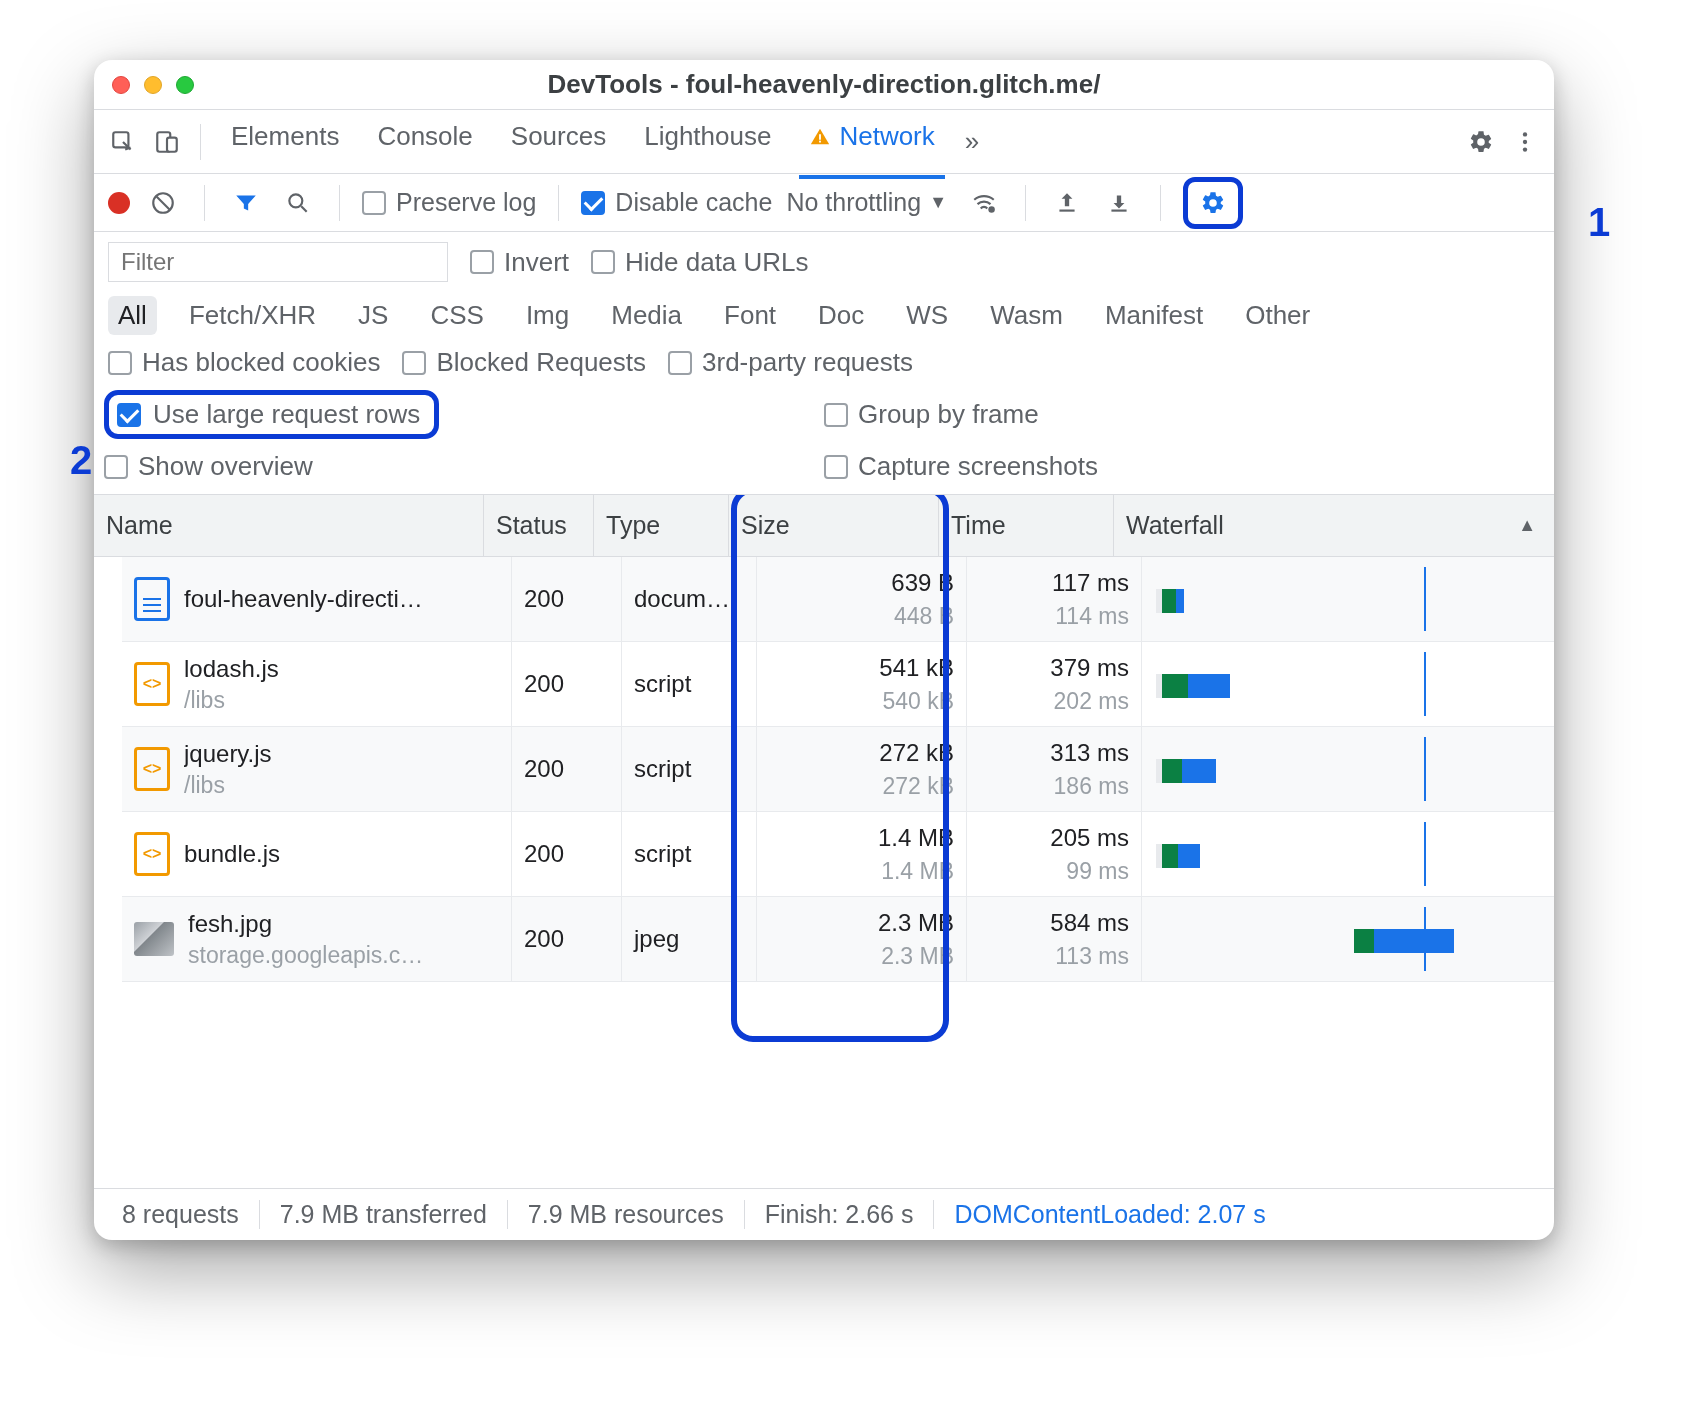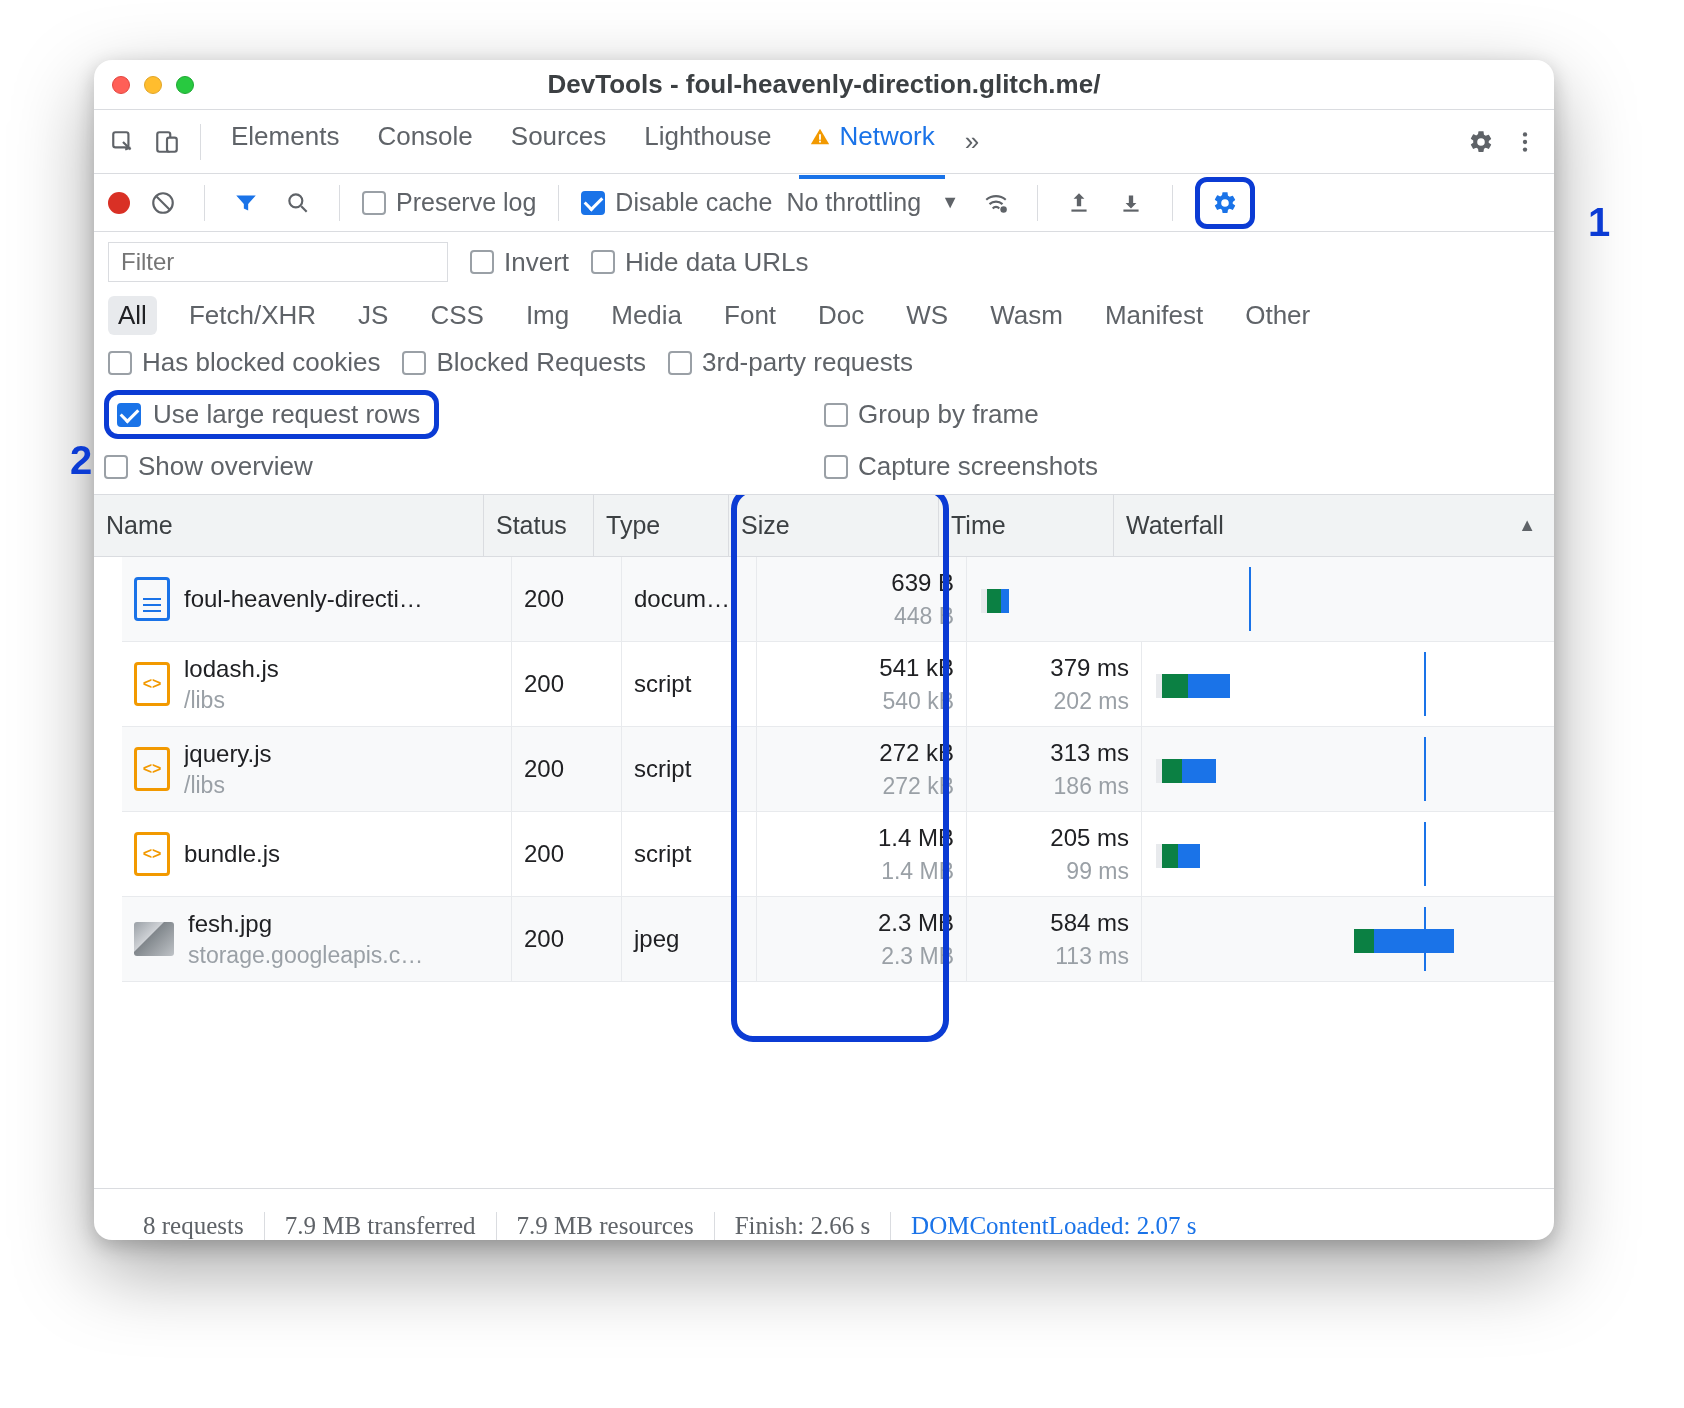--- a/index.html
+++ b/index.html
@@ -31,21 +31,21 @@
   .warn-tri { width: 22px; height: 22px; }
   
   .nt { height: 58px; display: flex; align-items: center; gap: 14px; padding: 0 14px; border-bottom: 1px solid #dadce0; font-size: 25px; color: #5f6368; }
   .rec { width: 22px; height: 22px; border-radius: 50%; background: #d93025; }
   .nt .tool-icon { color: #5f6368; }
   .nt .tool-icon.blue { color: #1a73e8; }
   .cb { width: 24px; height: 24px; border: 2px solid #9aa0a6; border-radius: 4px; display: inline-flex; align-items: center; justify-content: center; background: #fff; }
   .cb.checked { background: #1a73e8; border-color: #1a73e8; }
   .cb.checked::after { content: ""; width: 8px; height: 14px; border: solid #fff; border-width: 0 3px 3px 0; transform: rotate(45deg); margin-top: -3px; }
   .nt-chk { display: flex; align-items: center; gap: 10px; }
-  .throt { display: flex; align-items: center; gap: 20px; padding-right: 4px; }
+  .throt { display: flex; align-items: center; gap: 8px; padding-right: 4px; }
   .dd-caret { font-size: 18px; color: #5f6368; }
   .gear-blue-box { border: 5px solid #0b3bd4; border-radius: 12px; padding: 2px 6px; }
   
   .filter-row { display: flex; align-items: center; gap: 22px; padding: 10px 14px 8px; font-size: 26px; color: #5f6368; flex-wrap: wrap; }
   .filter-input { width: 340px; height: 40px; border: 1px solid #dadce0; padding: 0 12px; font-size: 24px; color: #5f6368; background: #fff; }
   .pill-row, .check-row, .opt-grid-row { display: flex; align-items: center; gap: 22px; padding: 6px 14px; font-size: 26px; color: #5f6368; flex-wrap: wrap; }
   .pill { padding: 4px 10px; border-radius: 6px; cursor: pointer; }
   .pill.active { background: #e8eaed; color: #202124; }
   .opt-grid { display: grid; grid-template-columns: 1fr 1fr; padding: 6px 10px 12px; row-gap: 12px; font-size: 26px; color: #5f6368; border-bottom: 1px solid #dadce0; }
   .opt-item { display: flex; align-items: center; gap: 12px; }
@@ -73,21 +73,21 @@
   .ficon.doc::before { content: ""; display: block; width: 18px; height: 2px; background: #1a73e8; box-shadow: 0 6px 0 #1a73e8, 0 12px 0 #1a73e8; }
   .ficon.script { border-color: #f29900; color: #f29900; }
   .ficon.img { border: none; width: 40px; height: 34px; background: linear-gradient(135deg,#9aa0a6 0%,#cfd2d6 40%,#80868b 41%,#bfc3c7 100%); border-radius: 3px; }
   .wf { position: relative; height: 100%; min-height: 60px; }
   .wf .bar { position: absolute; top: 22px; height: 24px; display: flex; }
   .wf .bar .wait { background: #e8eaed; width: 6px; }
   .wf .bar .g { background: #0b8043; }
   .wf .bar .b { background: #1a73e8; }
   .wf .vline { position: absolute; top: 0; bottom: 0; width: 2px; background: #1a73e8; }
   
-  .status { height: 52px; border-top: 1px solid #dadce0; display: flex; align-items: flex-end; gap: 0; font-size: 25px; color: #5f6368; padding: 0 29px; font-family: Liberation Serif, serif; }
+  .status { height: 52px; border-top: 1px solid #dadce0; display: flex; align-items: center; gap: 0; font-size: 25px; color: #5f6368; padding: 0 8px; }
   .status .seg { padding: 0 20px; border-right: 1px solid #dadce0; }
   .status .seg:last-child { border-right: none; }
   .status .blue { color: #1a73e8; }
   
   .anno { position: absolute; font-size: 40px; font-weight: 800; color: #0b3bd4; }
 </style>
 </head>
 <body>
 <div class="stage">
   <div class="win">
@@ -305,20 +305,24 @@
           <div class="td">
               <span>200</span>
             </div>
           <div class="td">
               <span>docum…</span>
             </div>
           <div class="td right">
               <span>639 B</span>
               <span class="sub">448 B</span>
             </div>
+          <div class="td right">
+              <span>117 ms</span>
+              <span class="sub">114 ms</span>
+            </div>
           <div class="td">
               <div class="wf">
                 <div class="bar" style="left:2px">
                   <div class="wait"></div>
                   <div class="g" style="width:14px"></div>
                   <div class="b" style="width:8px"></div>
                 </div>
                 <div class="vline" style="left:270px"></div>
               </div>
             </div>

